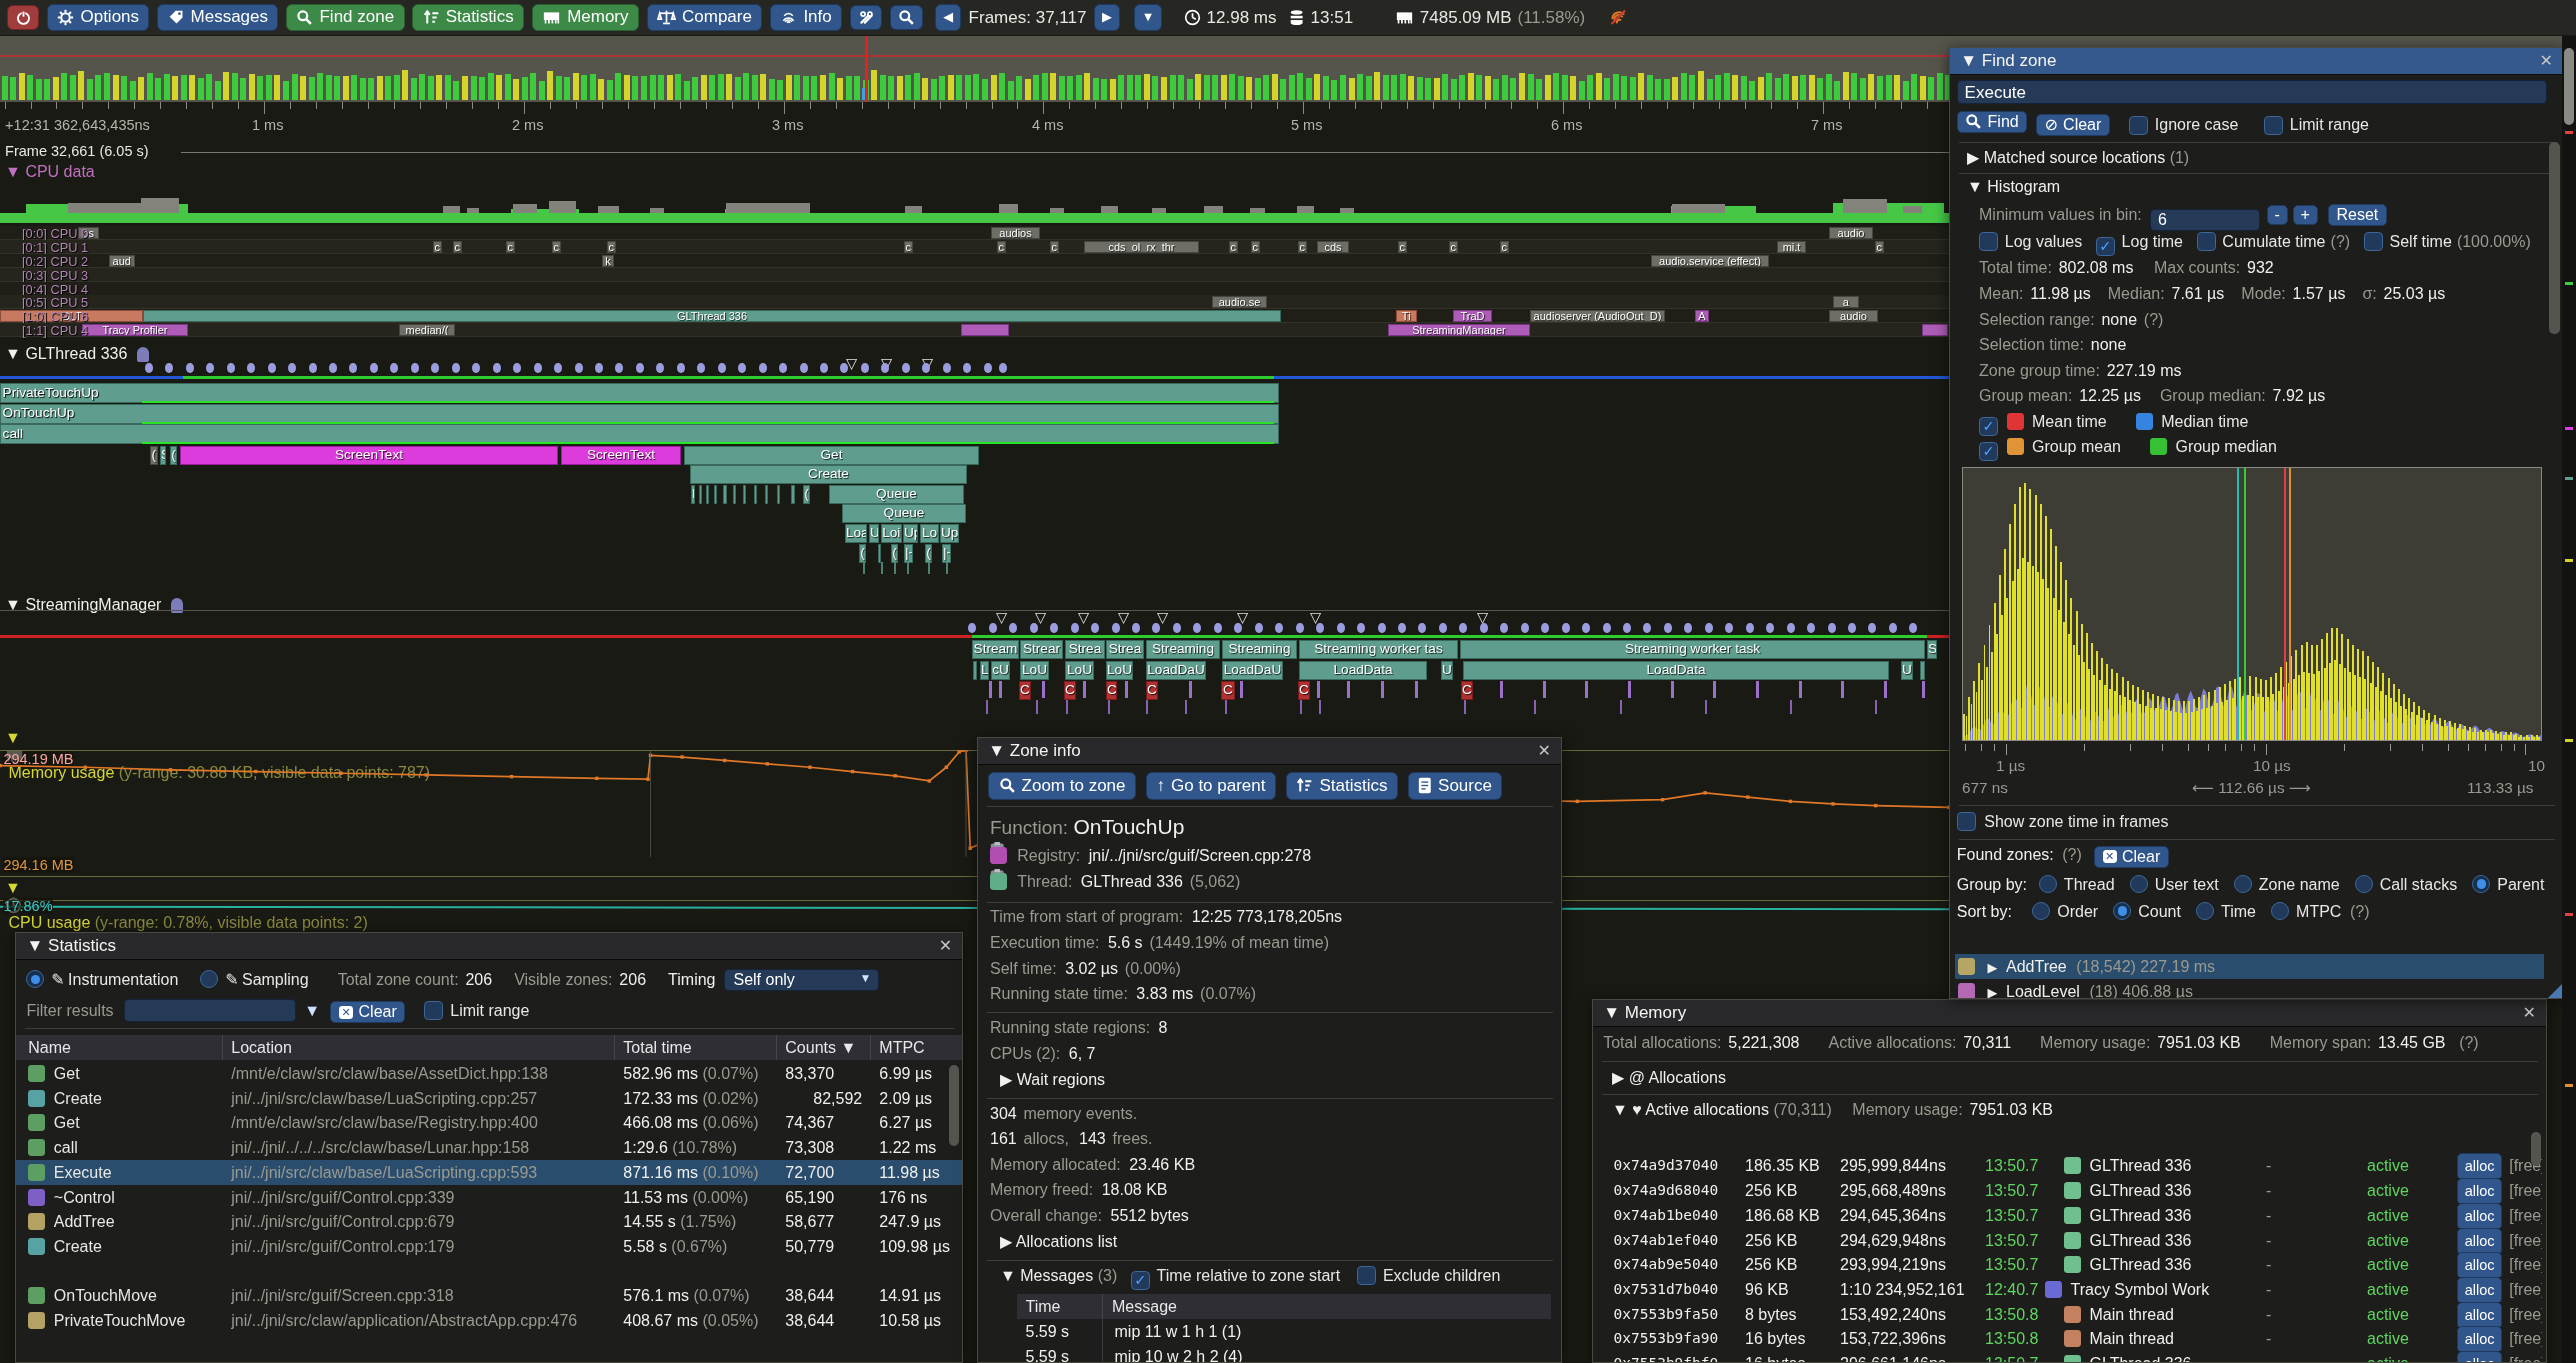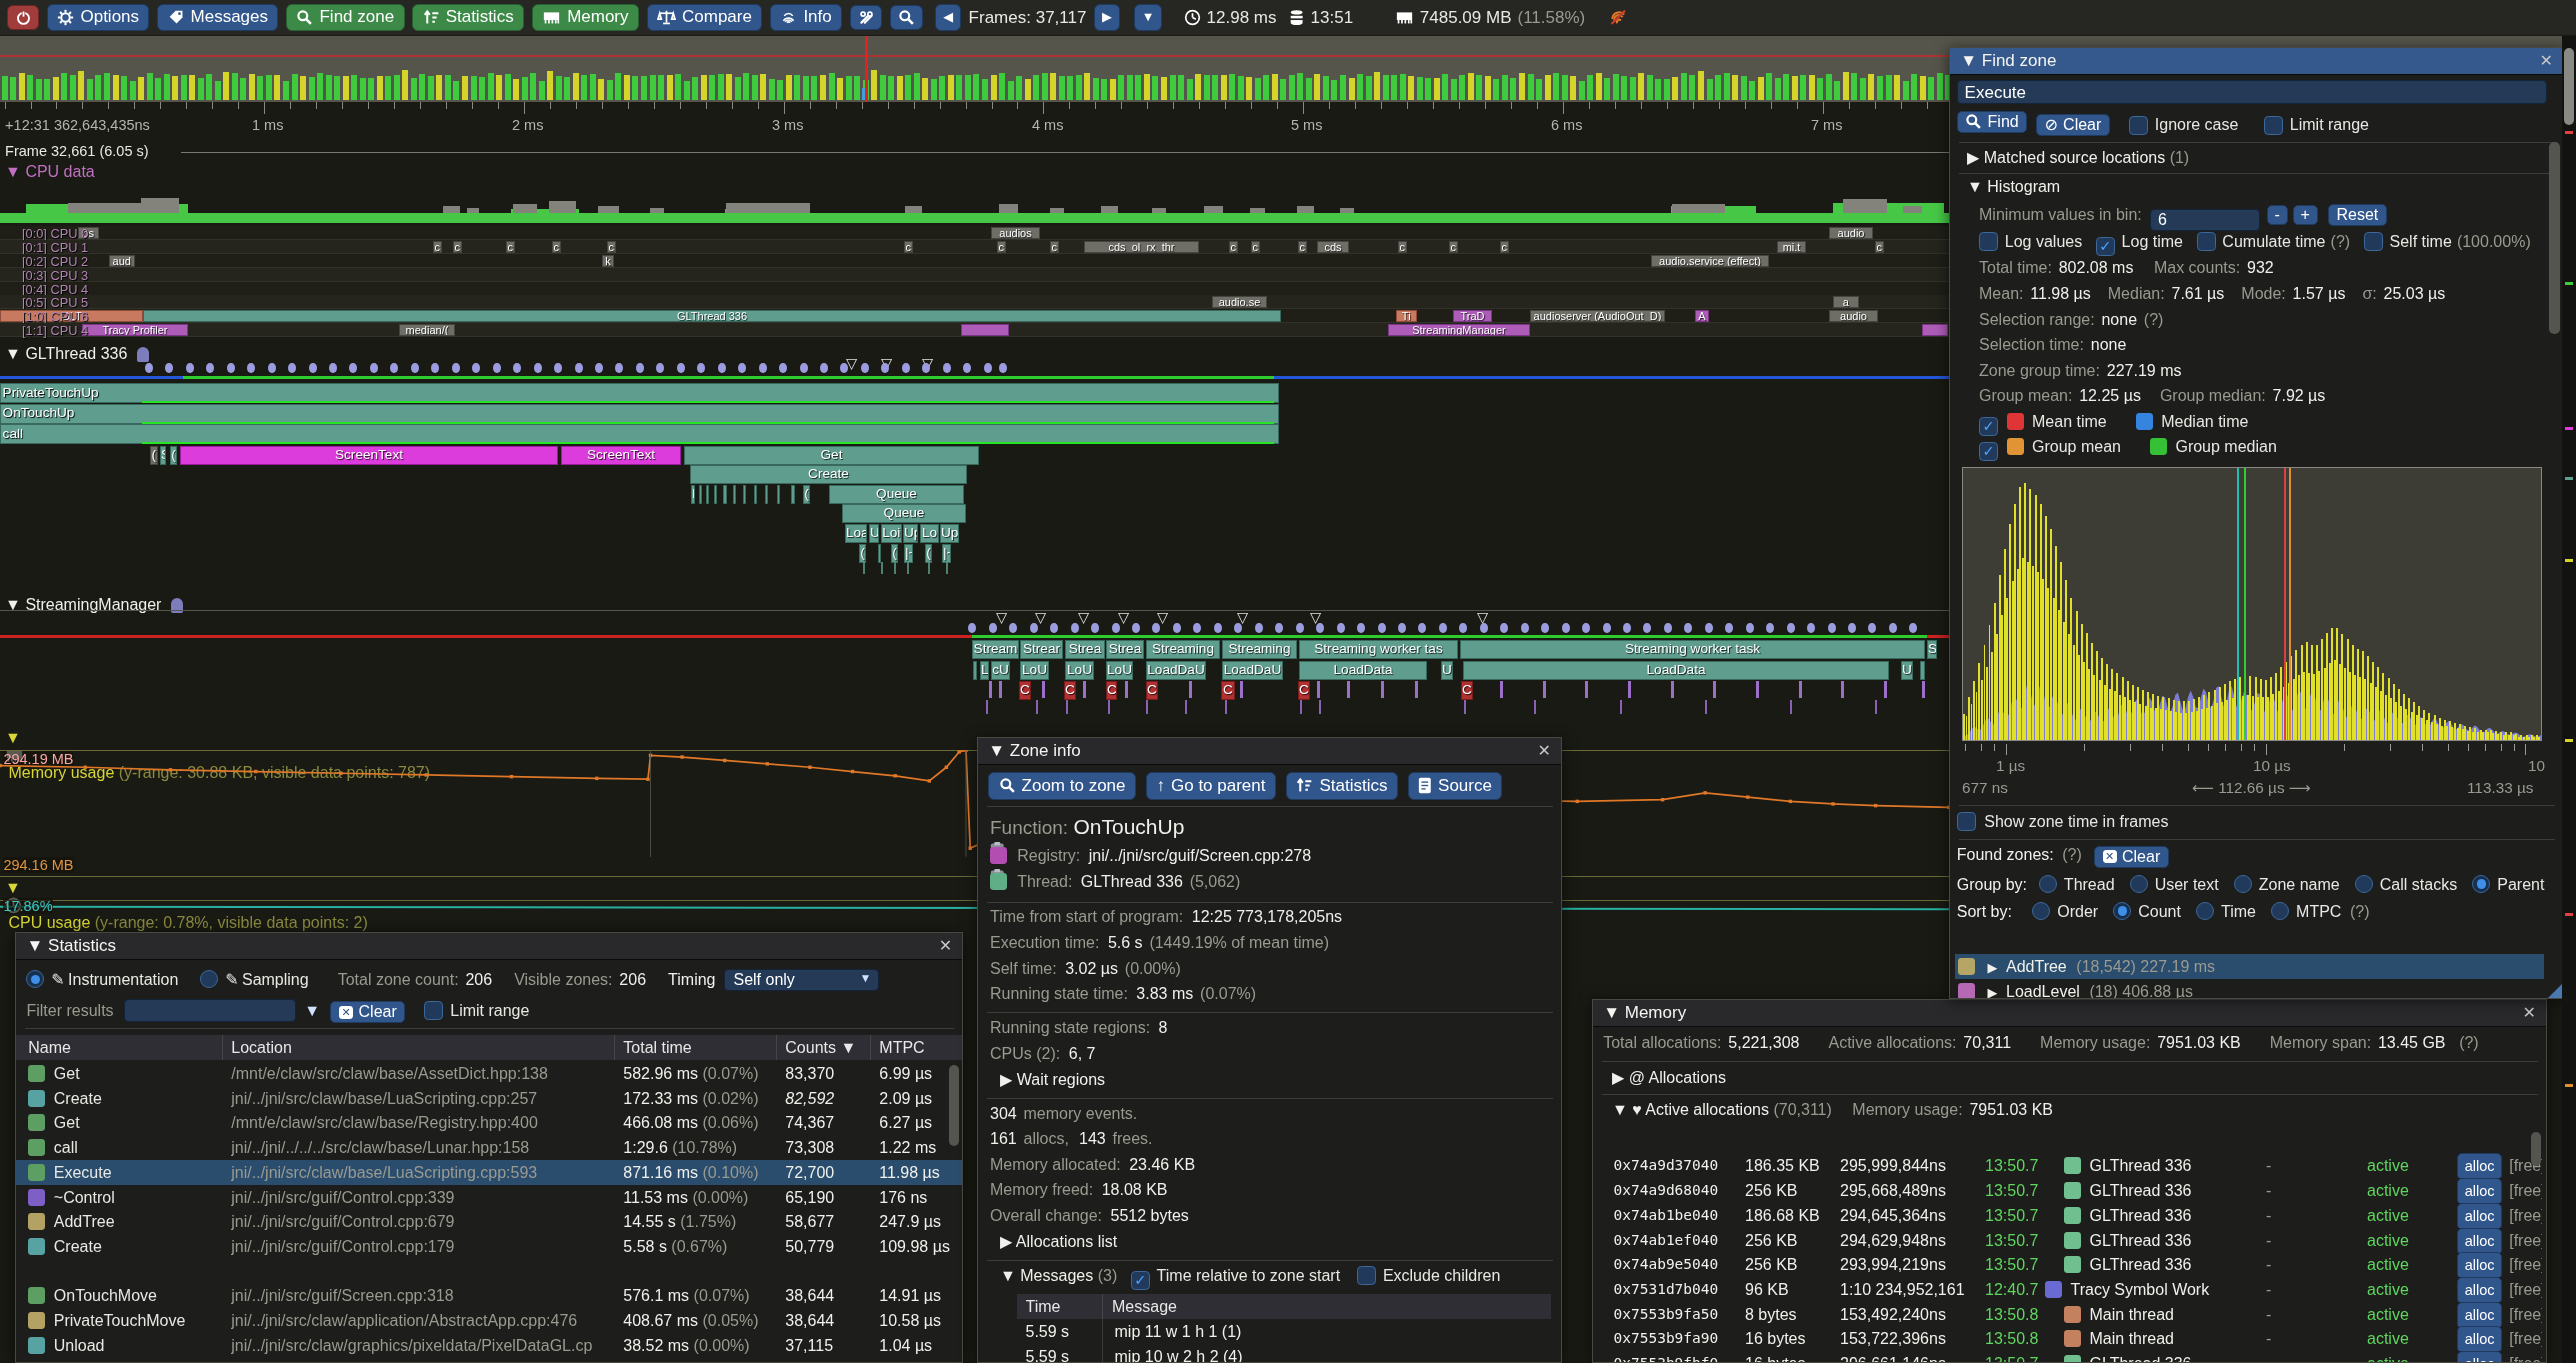--- a/index.html
+++ b/index.html
@@ -1055,21 +1055,21 @@
           <div class="cell" style="left: 12px; width: 196px;"><span class="sw" style="background: rgb(93, 158, 98); margin-right: 8.5px;"></span>Get</div>
           <div class="cell gray" style="left: 215px; width: 384px;">/mnt/e/claw/src/claw/base/AssetDict.hpp:138</div>
           <div class="cell" style="left: 607px; width: 158px;"><span class="white">582.96 ms </span><span class="gray">(0.07%)</span></div>
           <div class="cell white" style="left: 769px; width: 85px;">83,370</div>
           <div class="cell white" style="left: 863px; width: 81px;">6.99 µs</div>
         </div>
         <div class="trow" style="top: 25px;">
           <div class="cell" style="left: 12px; width: 196px;"><span class="sw" style="background: rgb(87, 163, 163); margin-right: 8.5px;"></span>Create</div>
           <div class="cell gray" style="left: 215px; width: 384px;">jni/../jni/src/claw/base/LuaScripting.cpp:257</div>
           <div class="cell" style="left: 607px; width: 158px;"><span class="white">172.33 ms </span><span class="gray">(0.02%)</span></div>
-          <div class="cell white" style="left: 769px; width: 85px; font-style: italic;">82,592</div>
+          <div class="cell white" style="left: 797px; width: 85px;">82,592</div>
           <div class="cell white" style="left: 863px; width: 81px;">2.09 µs</div>
         </div>
         <div class="trow" style="top: 49px;">
           <div class="cell" style="left: 12px; width: 196px;"><span class="sw" style="background: rgb(93, 158, 98); margin-right: 8.5px;"></span>Get</div>
           <div class="cell gray" style="left: 215px; width: 384px;">/mnt/e/claw/src/claw/base/Registry.hpp:400</div>
           <div class="cell" style="left: 607px; width: 158px;"><span class="white">466.08 ms </span><span class="gray">(0.06%)</span></div>
           <div class="cell white" style="left: 769px; width: 85px;">74,367</div>
           <div class="cell white" style="left: 863px; width: 81px;">6.27 µs</div>
         </div>
         <div class="trow" style="top: 74px;">
@@ -1113,27 +1113,20 @@
           <div class="cell" style="left: 607px; width: 158px;"><span class="white">576.1 ms </span><span class="gray">(0.07%)</span></div>
           <div class="cell white" style="left: 769px; width: 85px;">38,644</div>
           <div class="cell white" style="left: 863px; width: 81px;">14.91 µs</div>
         </div>
         <div class="trow" style="top: 247px;">
           <div class="cell" style="left: 12px; width: 196px;"><span class="sw" style="background: rgb(179, 162, 99); margin-right: 8.5px;"></span>PrivateTouchMove</div>
           <div class="cell gray" style="left: 215px; width: 384px;">jni/../jni/src/claw/application/AbstractApp.cpp:476</div>
           <div class="cell" style="left: 607px; width: 158px;"><span class="white">408.67 ms </span><span class="gray">(0.05%)</span></div>
           <div class="cell white" style="left: 769px; width: 85px;">38,644</div>
           <div class="cell white" style="left: 863px; width: 81px;">10.58 µs</div>
-        </div>
-        <div class="trow" style="top: 272px;">
-          <div class="cell" style="left: 12px; width: 196px;"><span class="sw" style="background: rgb(87, 163, 163); margin-right: 8.5px;"></span>Unload</div>
-          <div class="cell gray" style="left: 215px; width: 384px;">jni/../jni/src/claw/graphics/pixeldata/PixelDataGL.cp</div>
-          <div class="cell" style="left: 607px; width: 158px;"><span class="white">38.52 ms </span><span class="gray">(0.00%)</span></div>
-          <div class="cell white" style="left: 769px; width: 85px;">37,115</div>
-          <div class="cell white" style="left: 863px; width: 81px;">1.04 µs</div>
         </div>
         <div class="trow" style="top: 297px;">
           <div class="cell" style="left: 12px; width: 196px;"><span class="sw" style="background: rgb(196, 95, 176); margin-right: 8.5px;"></span>OnRedraw</div>
           <div class="cell gray" style="left: 215px; width: 384px;">jni/../jni/src/claw/application/AbstractApp.cpp:686</div>
           <div class="cell" style="left: 607px; width: 158px;"><span class="white">7:56.1 </span><span class="gray">(57.39%)</span></div>
           <div class="cell white" style="left: 769px; width: 85px;">37,115</div>
           <div class="cell white" style="left: 863px; width: 81px;">12.83 ms</div>
         </div>
       </div>
       <div class="scroll" style="left: 933px; top: 132px; height: 81px;"></div>

